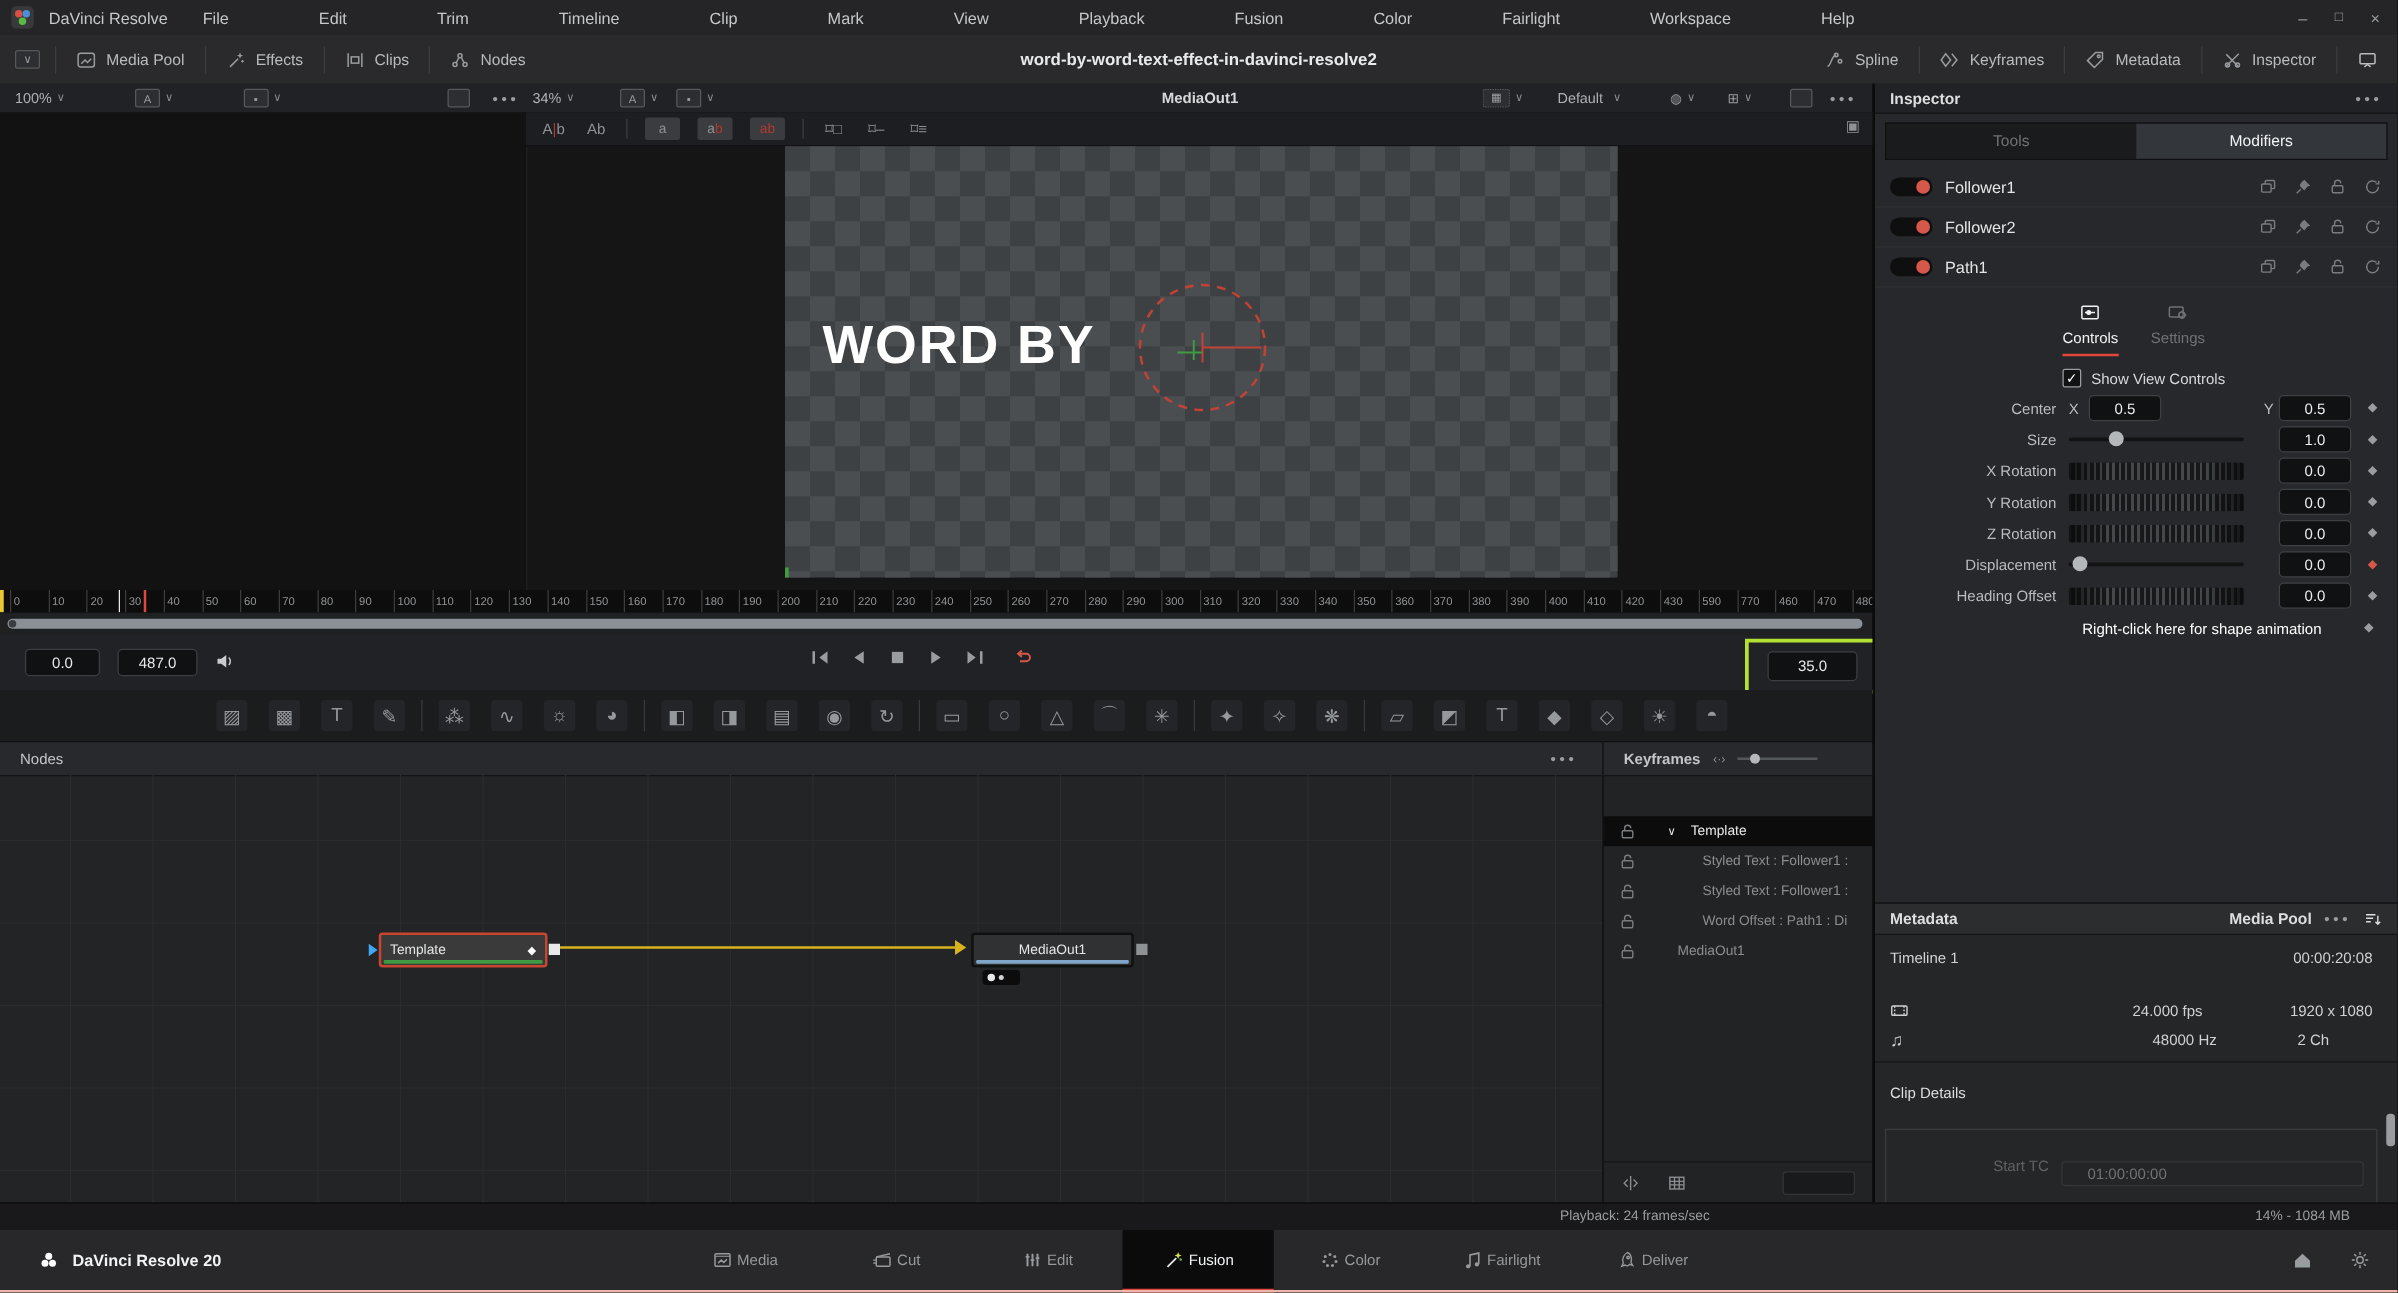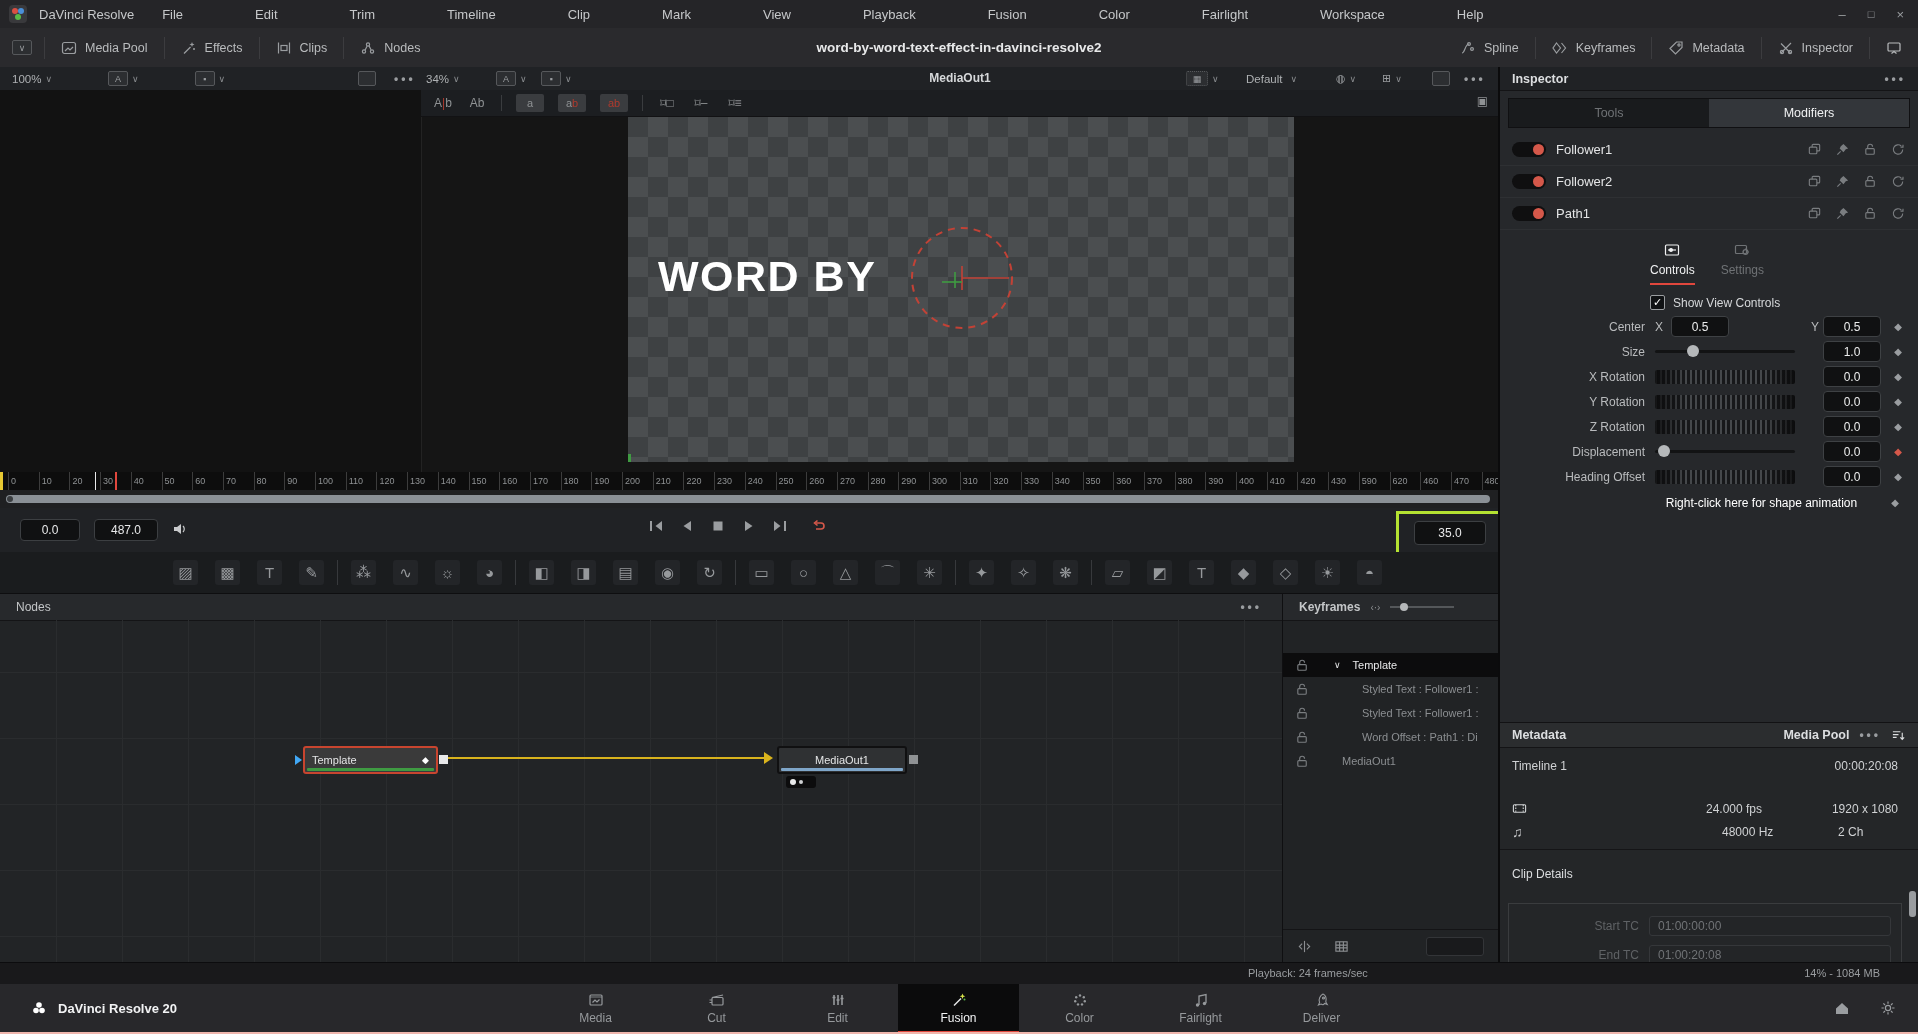--- a/index.html
+++ b/index.html
@@ -113,28 +113,28 @@
   .sl-track{width:140px;height:3px;background:#121314;border-radius:2px;position:relative;}
   .sl-thumb{position:absolute;top:-5px;width:12px;height:12px;border-radius:50%;background:#b5b8ba;}
   .footnote{margin-left:145px;font-size:12px;color:#ffffff;}
 
   
   .metadata{left:1500px;top:722px;width:418px;height:240px;background:#242628;border-top:1px solid #121214;overflow:hidden;}
   .mhead{height:24px;background:#2b2d2f;border-bottom:1px solid #141416;display:flex;align-items:center;padding:0 12px;font-size:12.5px;font-weight:bold;color:#dcdee0;gap:10px;}
   .mrow{position:absolute;left:12px;right:20px;display:flex;align-items:center;font-size:12px;color:#d0d2d4;}
   .mfield{display:flex;align-items:center;margin-bottom:9px;font-size:12px;}
   .mfl{width:120px;text-align:right;padding-right:10px;color:#5f6265;}
-  .mfv{flex:1;height:18px;border:1px solid #35373a;border-radius:3px;color:#707376;display:flex;align-items:center;padding-left:8px;background:#232527;}
+  .mfv{flex:1;height:18px;border:1px solid #35373a;border-radius:3px;color:#707376;display:flex;align-items:center;padding-left:20px;background:#232527;margin-top:13px;}
 
   
   .statusbar{left:0;top:962px;width:1918px;height:22px;background:#19191b;border-top:1px solid #0c0c0e;font-size:11px;color:#9a9da0;}
   .bottombar{left:0;top:984px;width:1918px;height:48px;background:#28282b;display:flex;align-items:center;}
   .brand{display:flex;align-items:center;gap:10px;margin-left:30px;font-size:13px;font-weight:bold;color:#f2f3f4;}
   .pages{position:absolute;left:535px;display:flex;}
-  .pagecell{width:121px;height:48px;display:flex;flex-direction:column;align-items:center;justify-content:center;gap:3px;font-size:12px;color:#96999c;position:relative;}
+  .pagecell{width:121px;height:48px;display:flex;align-items:center;justify-content:center;gap:3px;font-size:12px;color:#96999c;position:relative;}
   .pagecell.active{background:#0b0b0c;color:#f2f3f4;}
   .pagecell.active::after{content:"";position:absolute;left:0;right:0;bottom:-2px;height:3px;background:var(--accent);}
   .cornericons{position:absolute;right:22px;display:flex;gap:30px;color:#9a9da0;}
   .bottomline{left:0;top:1032px;width:1918px;height:2px;background:#efb6ad;}
 </style>
 </head>
 <body>
 
 <div class="abs menubar ni">
   <div class="applogo">
@@ -393,21 +393,21 @@
     <div class="tick" style="left: 1082.5px;">350</div>
     <div class="tick" style="left: 1113.2px;">360</div>
     <div class="tick" style="left: 1143.9px;">370</div>
     <div class="tick" style="left: 1174.6px;">380</div>
     <div class="tick" style="left: 1205.3px;">390</div>
     <div class="tick" style="left: 1236px;">400</div>
     <div class="tick" style="left: 1266.7px;">410</div>
     <div class="tick" style="left: 1297.4px;">420</div>
     <div class="tick" style="left: 1328.1px;">430</div>
     <div class="tick" style="left: 1358.8px;">590</div>
-    <div class="tick" style="left: 1389.5px;">620</div>
+    <div class="tick" style="left: 1389.5px;">770</div>
     <div class="tick" style="left: 1420.2px;">460</div>
     <div class="tick" style="left: 1450.9px;">470</div>
     <div class="tick" style="left: 1481.6px;">480</div>
   </div>
 <div class="abs scrollrow ni">
   <div class="hscroll">
       <i></i>
     </div>
 </div>
 

